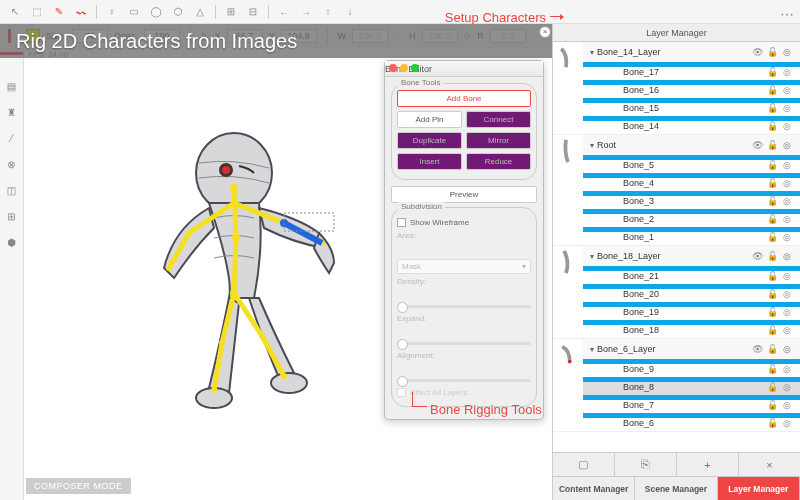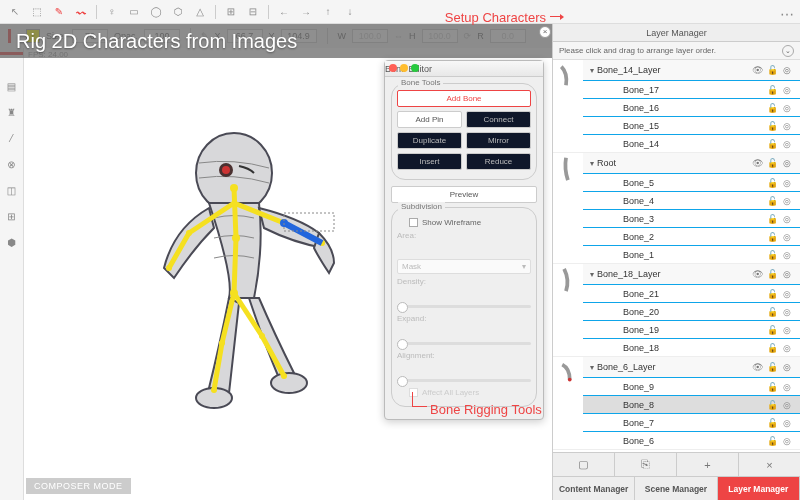--- a/index.html
+++ b/index.html
@@ -27,22 +27,22 @@
 .be-dots{position:absolute;left:4px;top:3px;display:flex;gap:3px}
 .be-dots span{width:8px;height:8px;border-radius:50%}
 .be-body{padding:6px}
 .be-fieldset{border:1px solid #ccc;border-radius:14px;padding:6px 5px 5px;margin-bottom:6px;position:relative;background:#efefef}
 .be-legend{position:absolute;top:-6px;left:6px;background:#efefef;padding:0 3px;font-size:8px;color:#777}
 .be-btn{height:17px;border:1px solid #ccc;background:#fff;border-radius:2px;text-align:center;line-height:15px;font-size:8px;color:#555;margin-bottom:4px}
 .be-btn.primary{border-color:#e44;color:#e44}
 .be-btn.full{width:100%}
 .be-row{display:flex;gap:4px}
 .be-row .be-btn{flex:1}
-.be-btn.disabled{color:#bbb;background:#0f172a}
-.be-check{display:flex;align-items:center;gap:4px;font-size:8px;color:#666;margin:4px 12px}
+.be-btn.disabled{color:#bbb;background:#701a75}
+.be-check{display:flex;align-items:center;gap:4px;font-size:8px;color:#666;margin:4px 0}
 .be-check .cb{width:9px;height:9px;border:1px solid #aaa;background:#fff}
 .be-label{font-size:8px;color:#bbb;margin:3px 0 19px}
 .be-select{height:15px;border:1px solid #ddd;background:#fafafa;border-radius:2px;font-size:8px;color:#bbb;line-height:13px;padding:0 4px;position:relative}
 .be-select:after{content:"▾";position:absolute;right:4px;color:#bbb}
 .be-slider{height:3px;background:#ddd;border-radius:2px;margin:6px 0;position:relative}
 .be-slider:before{content:"";position:absolute;left:0;top:-3px;width:9px;height:9px;background:#fff;border:1px solid #bbb;border-radius:50%}
 .annot{position:absolute;font-size:13px;color:#e44}
 .annot.rig{left:430px;top:402px}
 .annot.rig:before{content:"";position:absolute;left:-18px;top:-10px;width:14px;height:14px;border-left:1px solid #e44;border-bottom:1px solid #e44}
 .annot.setup{right:254px;top:10px}
@@ -56,21 +56,21 @@
 .layer-list{flex:1;overflow:hidden;background:#fff}
 .layer-group{border-bottom:1px solid #eee}
 .lg-head{height:20px;display:flex;align-items:center;padding:0 4px;font-size:9px;background:#f8f8f8}
 .lg-thumb{width:26px;height:32px;margin-right:4px;display:flex;align-items:center;justify-content:center;color:#999}
 .lg-wrap{display:flex;align-items:flex-start}
 .lg-content{flex:1}
 .lg-caret{width:10px;text-align:center;color:#666;font-size:8px}
 .lg-name{flex:1}
 .lg-icons{display:flex;gap:5px;color:#777;font-size:9px;padding-right:4px}
 .lg-icons span{width:10px;text-align:center}
-.lc-row{height:18px;display:flex;align-items:center;padding-left:40px;font-size:9px;border-top:1px solid #0ea5e9}
+.lc-row{height:18px;display:flex;align-items:flex-start;padding-left:40px;font-size:9px;border-top:5px solid #0ea5e9}
 .lc-row.sel{background:#ddd}
 .lc-row .lc-name{flex:1}
 .lc-row .lc-icons{display:flex;gap:5px;color:#888;padding-right:8px}
 .lc-row .lc-icons span{width:10px;text-align:center}
 .rp-btns{height:24px;border-top:1px solid #ccc;display:flex;background:#eee}
 .rp-btns div{flex:1;border-right:1px solid #ccc;display:flex;align-items:center;justify-content:center;color:#777;font-size:11px}
 .rp-btns div:last-child{border-right:none}
 .rp-tabs{height:24px;display:flex;border-top:1px solid #ccc}
 .rp-tabs div{flex:1;display:flex;align-items:center;justify-content:center;font-size:8.5px;background:#eee;border-right:1px solid #ccc;color:#555;font-weight:600}
 .rp-tabs div.active{background:#e44;color:#fff}
@@ -255,24 +255,20 @@
 <div class="annot rig">Bone Rigging Tools</div>
 <div class="annot setup">Setup Characters</div>
 
 <div class="composer-mode">COMPOSER MODE</div>
 
 <div class="right-panel">
   <div class="rp-close">×</div>
   <div class="rp-header">
       <span style="margin:0 auto">Layer Manager</span>
     </div>
-  <div class="rp-hint">
-      <span>Please click and drag to arrange layer order.</span>
-      <div class="collapse">⌄</div>
-    </div>
   <div class="layer-list" id="layer-list">
       <div class="layer-group">
         <div class="lg-wrap">
           <div class="lg-thumb">
             <svg class="thumb-svg" viewBox="0 0 20 30">
               <path d="M5 5 Q12 12 10 25" stroke="#999" stroke-width="4" fill="none"></path>
             </svg>
           </div>
           <div class="lg-content">
             <div class="lg-head">

